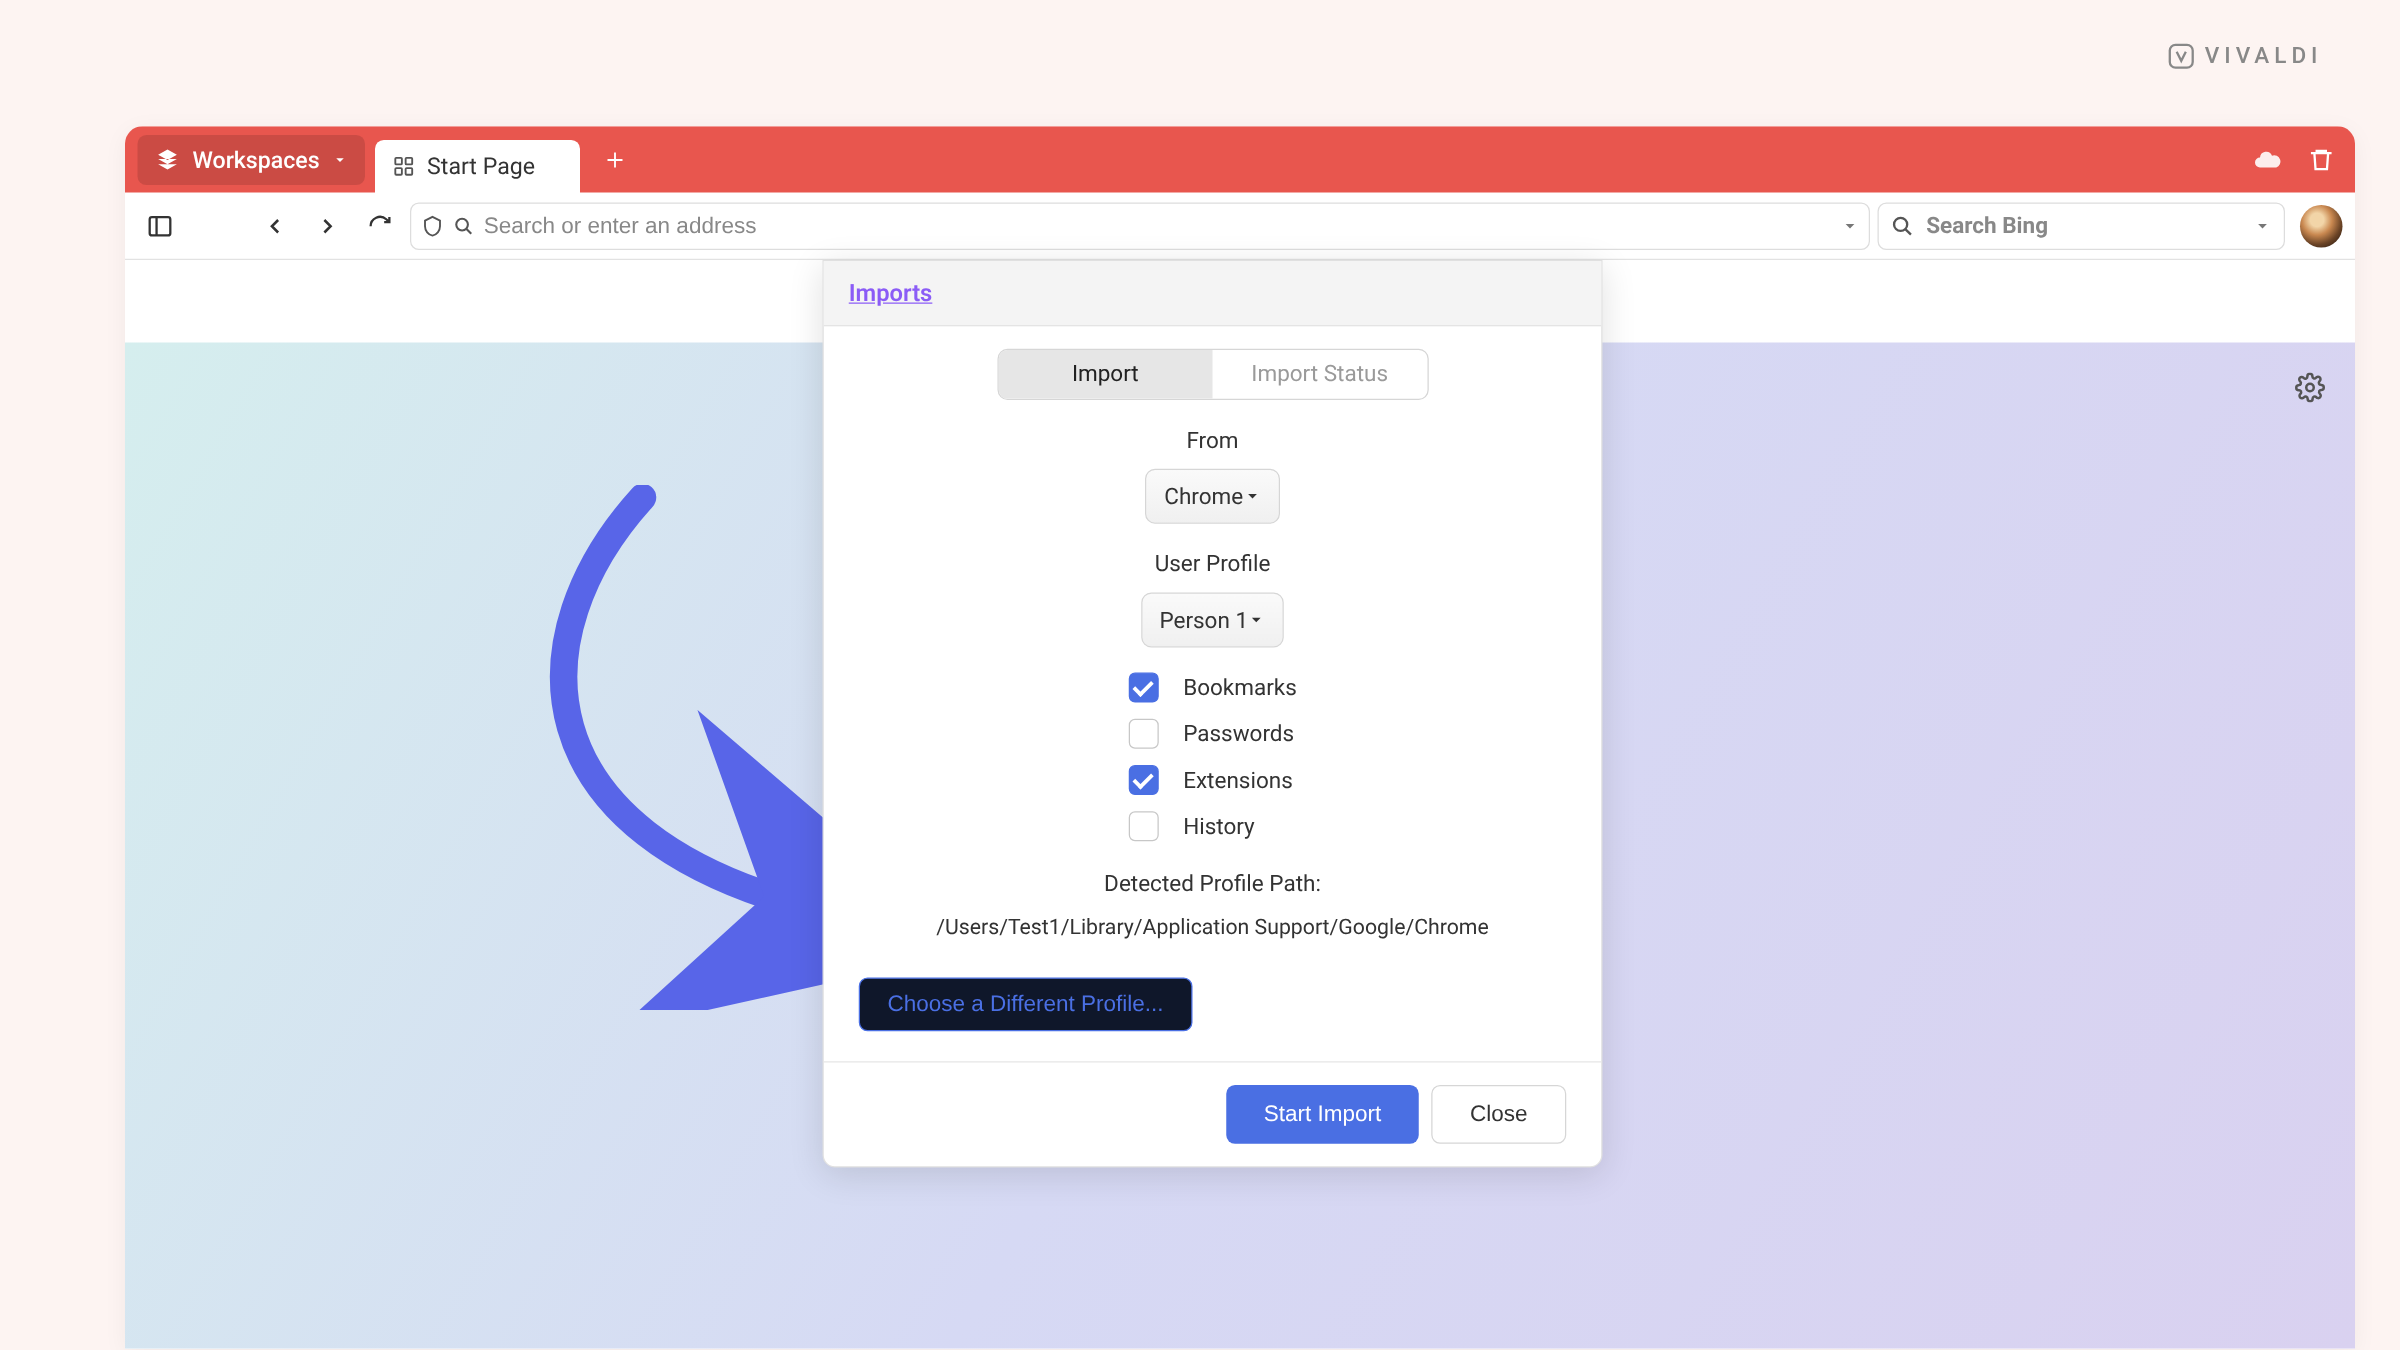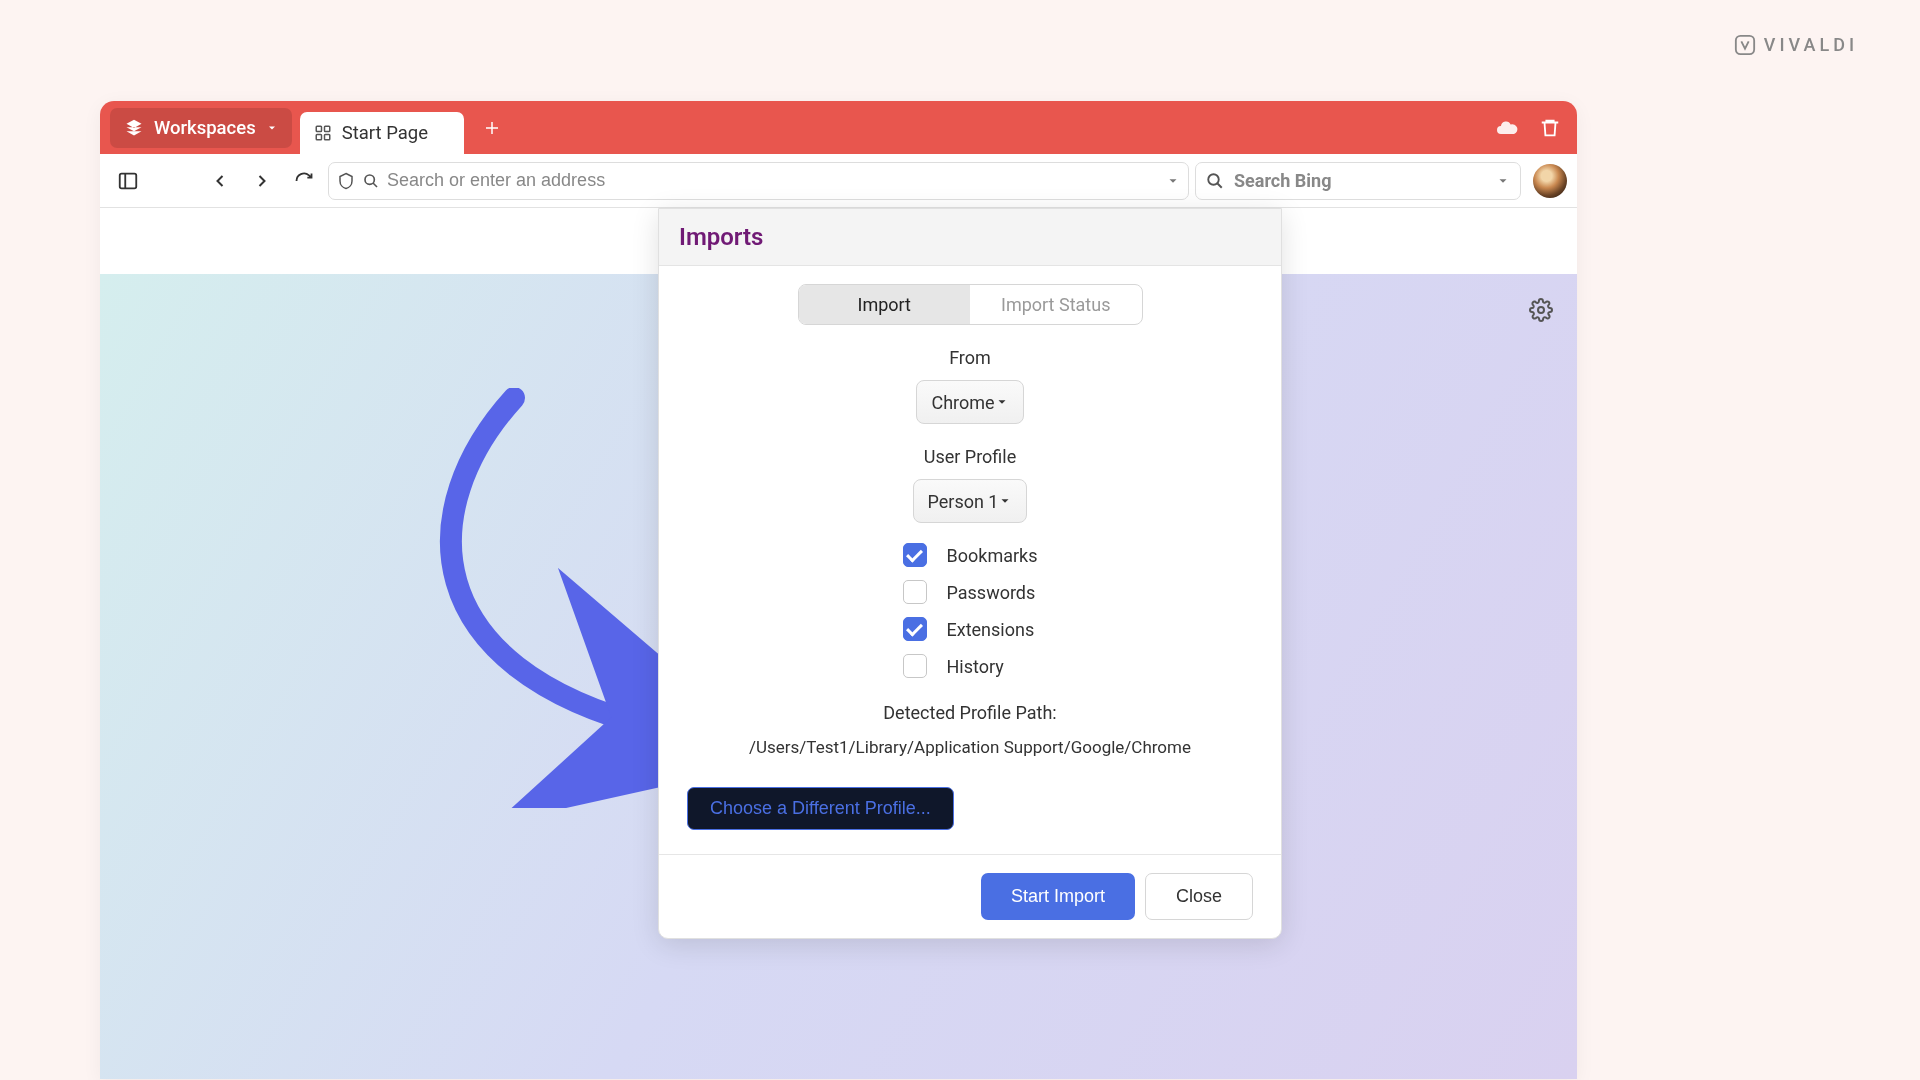--- a/index.html
+++ b/index.html
@@ -19,21 +19,21 @@
     letter-spacing: 4px;
     font-size: 18px;
     font-weight: 500;
     display: flex;
     align-items: flex-start;
     gap: 8px;
   }
   .browser-window {
     position: absolute;
     left: 100px; top: 101px;
-    width: 1477px; height: 978px;
+    width: 1784px; height: 978px;
     background: #fff;
     border-radius: 14px 14px 0 0;
     overflow: hidden;
     box-shadow: 0 4px 20px rgba(0,0,0,0.05);
   }
   .tabbar {
     height: 53px;
     background: #e8564e;
     display: flex;
     align-items: center;
@@ -161,25 +161,26 @@
     width: 624px;
     background: #fff;
     border: 1px solid #e0e0e0;
     border-radius: 0 0 10px 10px;
     box-shadow: 0 6px 28px rgba(0,0,0,0.12);
     display: flex;
     flex-direction: column;
   }
   .dialog-header {
     padding: 14px 20px;
-    font-size: 24px;
+    font-size: 19px;
     font-weight: 600;
-    color: #701a75;
+    color: #8b5cf6;
     border-bottom: 1px solid #e4e4e4;
     background: #f4f4f4;
+    text-decoration: underline;
   }
   .dialog-body {
     padding: 18px 28px 24px 28px;
     display: flex;
     flex-direction: column;
     gap: 12px;
     align-items: center;
   }
   .tabswitch {
     display: flex;

